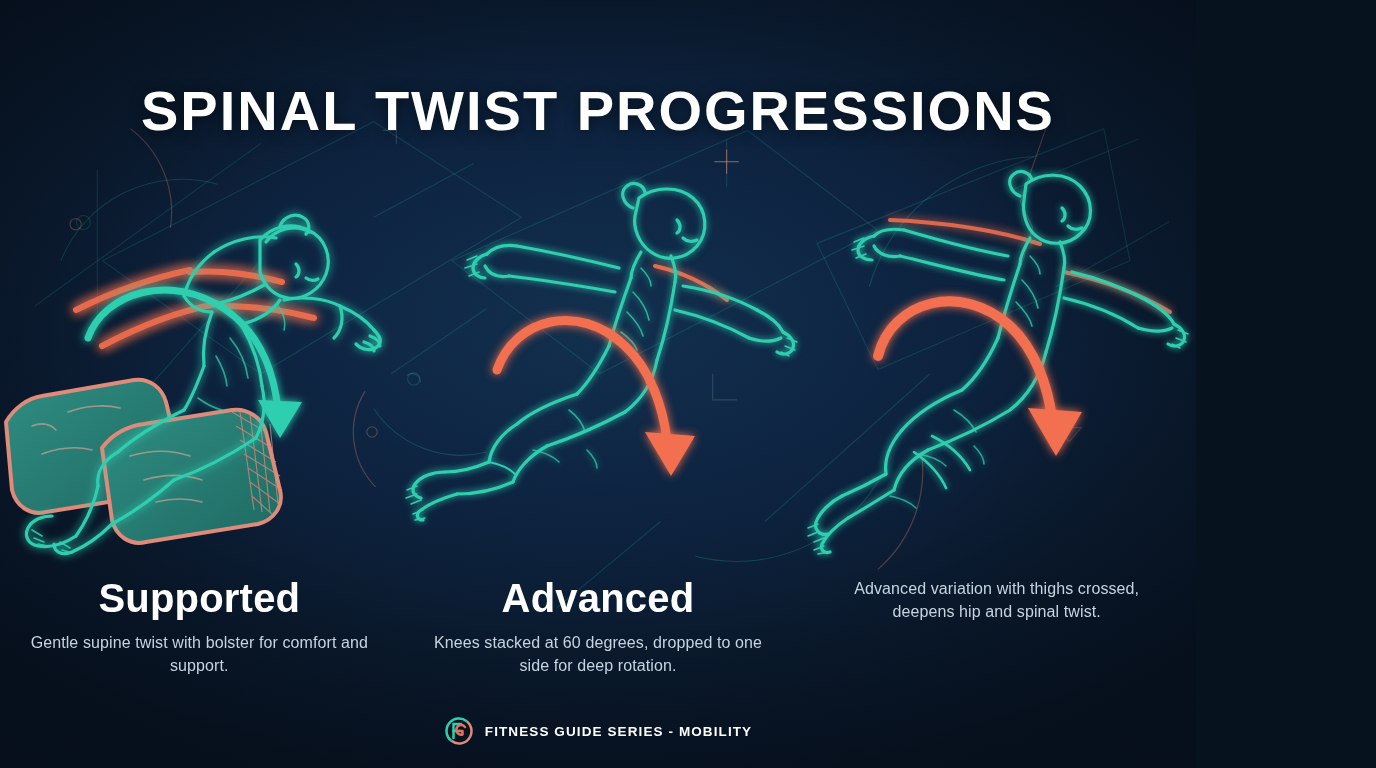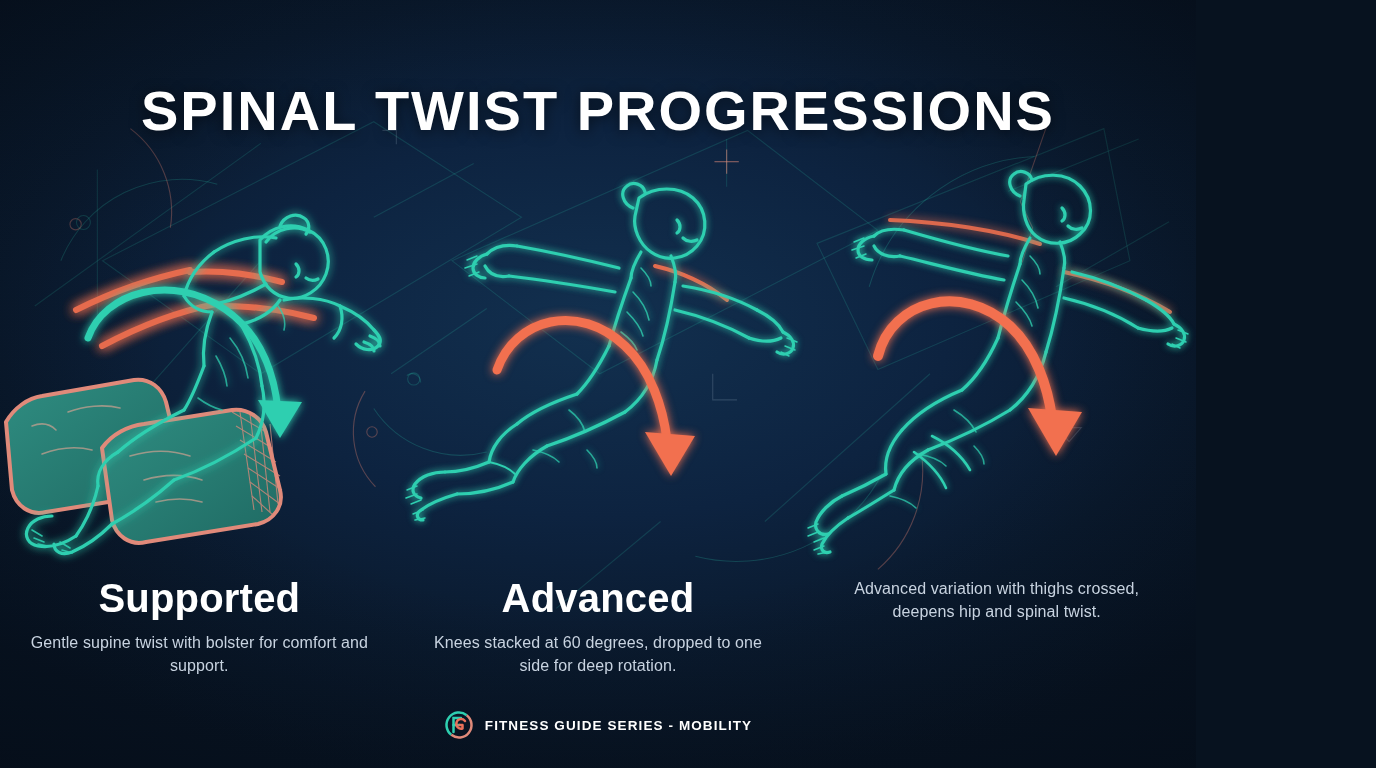--- a/index.html
+++ b/index.html
@@ -118,21 +118,21 @@
     font-weight: 400;
     line-height: 1.42;
     letter-spacing: .1px;
   }
 
   
   .footer {
     position: absolute;
     left: 0;
     right: 0;
-    bottom: 28px;
+    bottom: 22px;
     display: flex;
     align-items: center;
     justify-content: center;
     gap: 11px;
   }
   .footer .logo {
     width: 30px;
     height: 30px;
     flex: 0 0 30px;
   }

